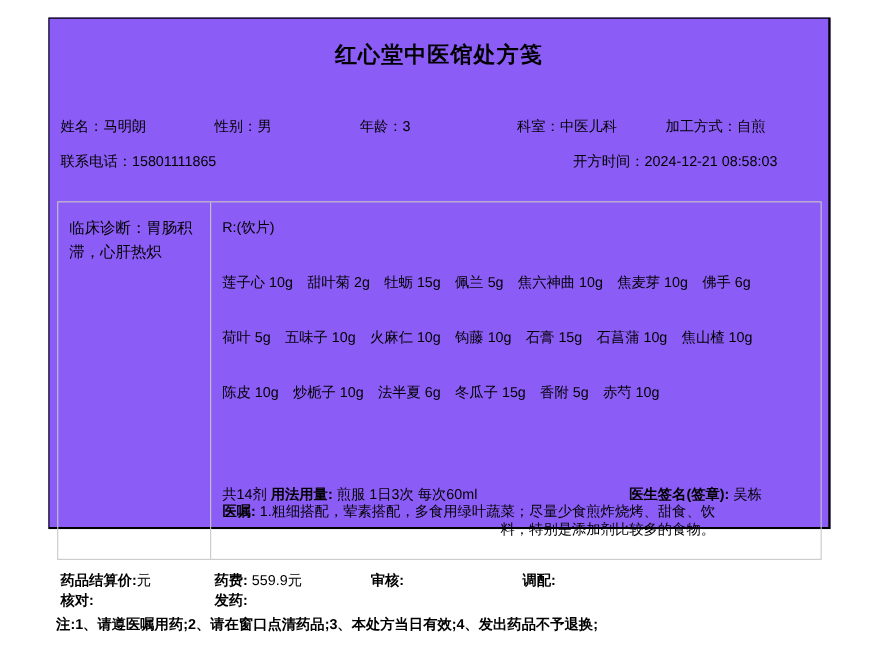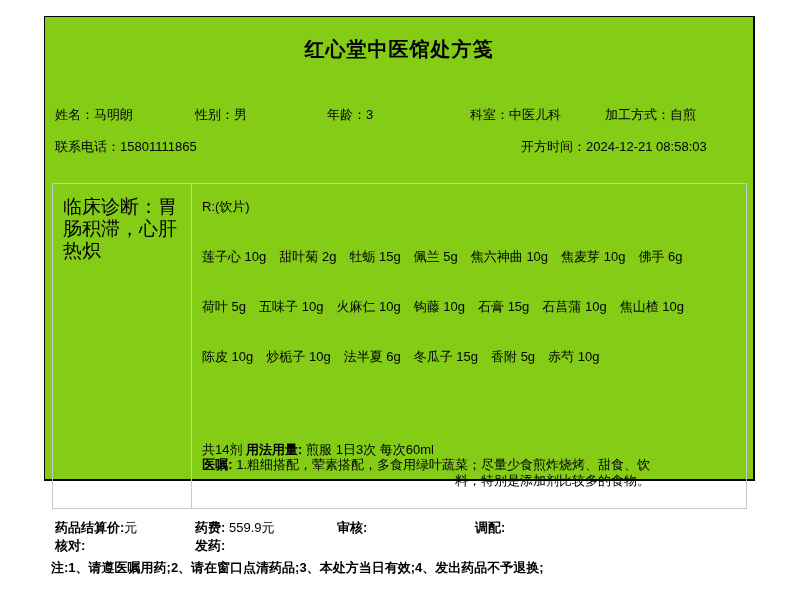--- a/index.html
+++ b/index.html
@@ -10,21 +10,21 @@
     color: #000000;
   }
   #stage { position: relative; width: 800px; height: 600px; background: #fff; overflow: hidden; }
 
   .page {
     position: absolute; left: 44px; top: 16px;
     width: 711px; height: 465px;
     border: 1px solid #000;
     border-right-width: 2px;
     border-bottom-width: 2px;
-    background: #84cc16;
+    background: #8b5cf6;
   }
 
   .title {
     position: absolute; top: 19px; left: 0; width: 100%;
     text-align: center; font-size: 20px; font-weight: bold;
     letter-spacing: 1px;
   }
 
   .field { position: absolute; font-size: 13px; white-space: nowrap; }
   .lbl-b { font-weight: bold; }
@@ -37,21 +37,21 @@
   .rxbox {
     position: absolute; left: 7px; top: 166px;
     width: 695px; height: 326px;
     border: 1px solid #c8c8c8;
     display: flex;
   }
   .diag-cell {
     width: 139px;
     border-right: 1px solid #c8c8c8;
     padding: 12px 14px 12px 10px;
-    font-size: 19px; line-height: 22px;
+    font-size: 14px; line-height: 22px;
   }
   .rx-cell { flex: 1; position: relative; font-size: 13px; text-align: right; }
   .rx-abs { position: absolute; white-space: nowrap; }
   .herb-line { display: flex; column-gap: 13px; }
   .herb { white-space: nowrap; }
 
   .advice {
     position: absolute; left: 10px; top: 273px;
     width: 448px; font-size: 13px; line-height: 16px; white-space: normal;
   }
@@ -107,20 +107,24 @@
             <span class="herb">冬瓜子 15g</span>
             <span class="herb">香附 5g</span>
             <span class="herb">赤芍 10g</span>
           </div>
 
         <div class="rx-abs" style="left:10px; top:257px">
           <span>共14剂</span>
           <span class="lbl-b">用法用量:</span>
           <span>煎服 1日3次 每次60ml</span>
         </div>
+        <div class="rx-abs" style="left:380px; top:257px">
+          <span class="lbl-b">医生签名(签章):</span>
+          <span>吴栋</span>
+        </div>
 
         <div class="advice">
           <span class="lbl-b">医嘱:</span>
           <span>1.粗细搭配，荤素搭配，多食用绿叶蔬菜；尽量少食煎炸烧烤、甜食、饮料，特别是添加剂比较多的食物。</span>
         </div>
       </div>
     </div>
 
     <div class="field" style="left:10px; top:502px"><span class="lbl-b">药品结算价:</span><span>元</span></div>
     <div class="field" style="left:150px; top:502px"><span class="lbl-b">药费:</span> <span>559.9元</span></div>

